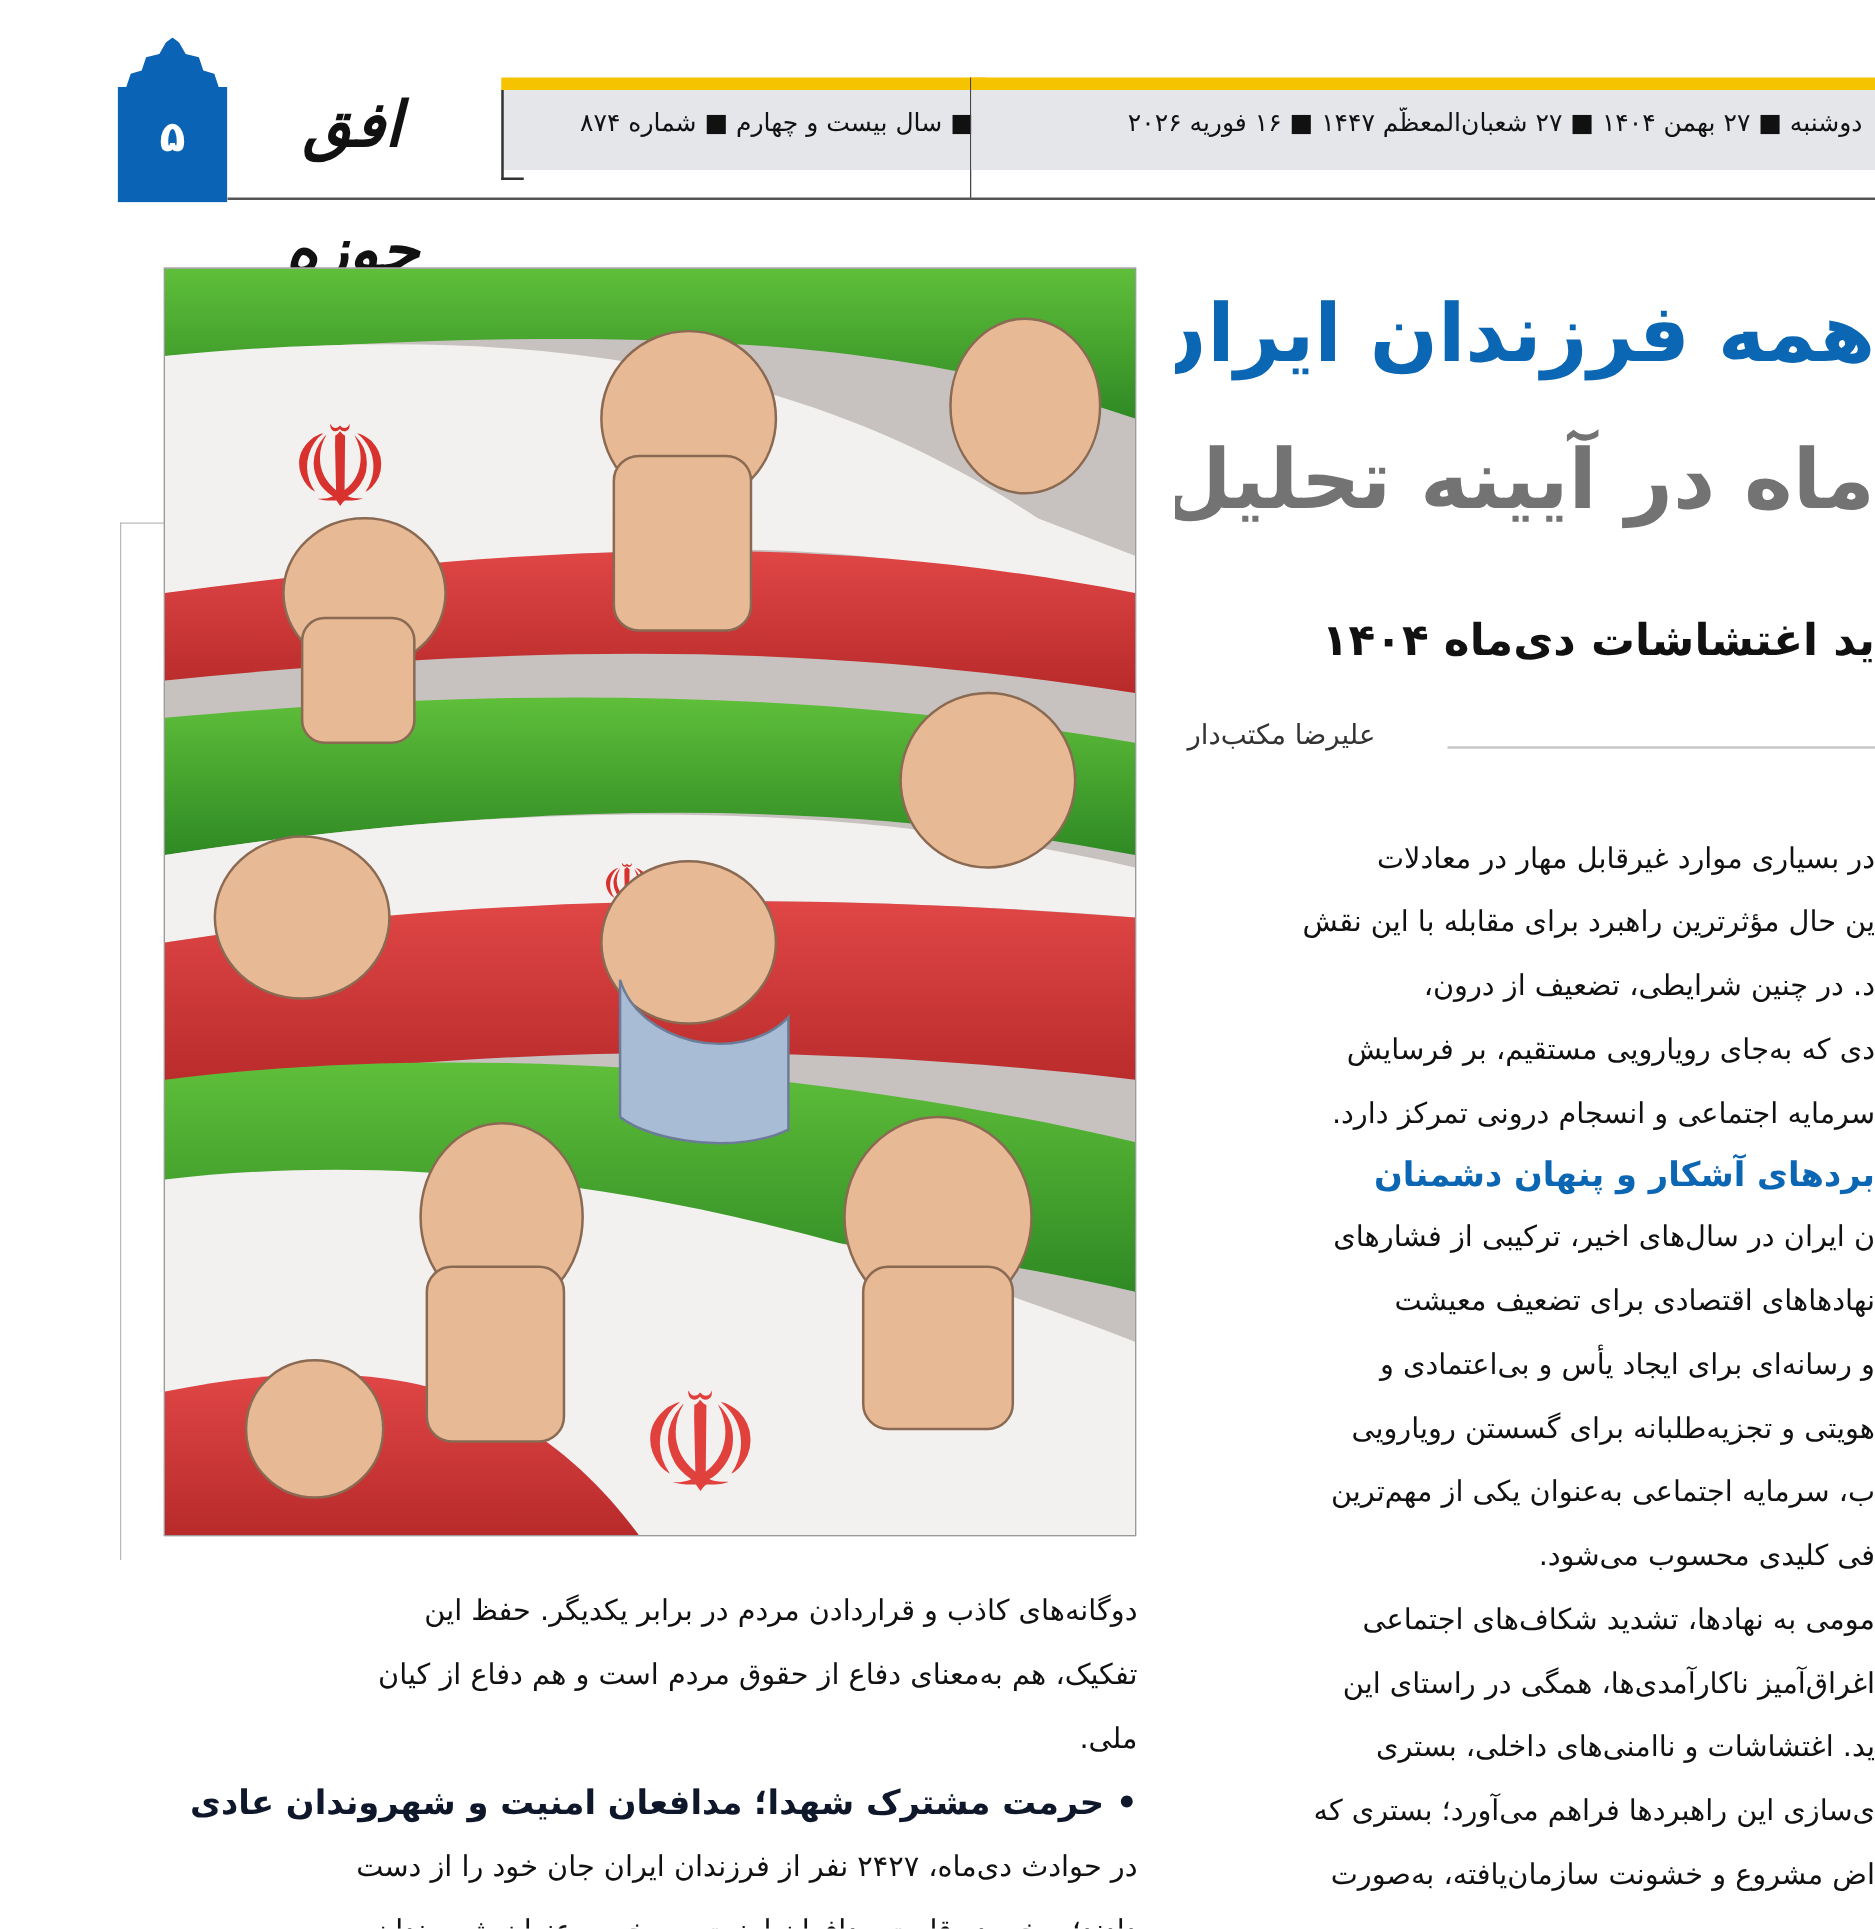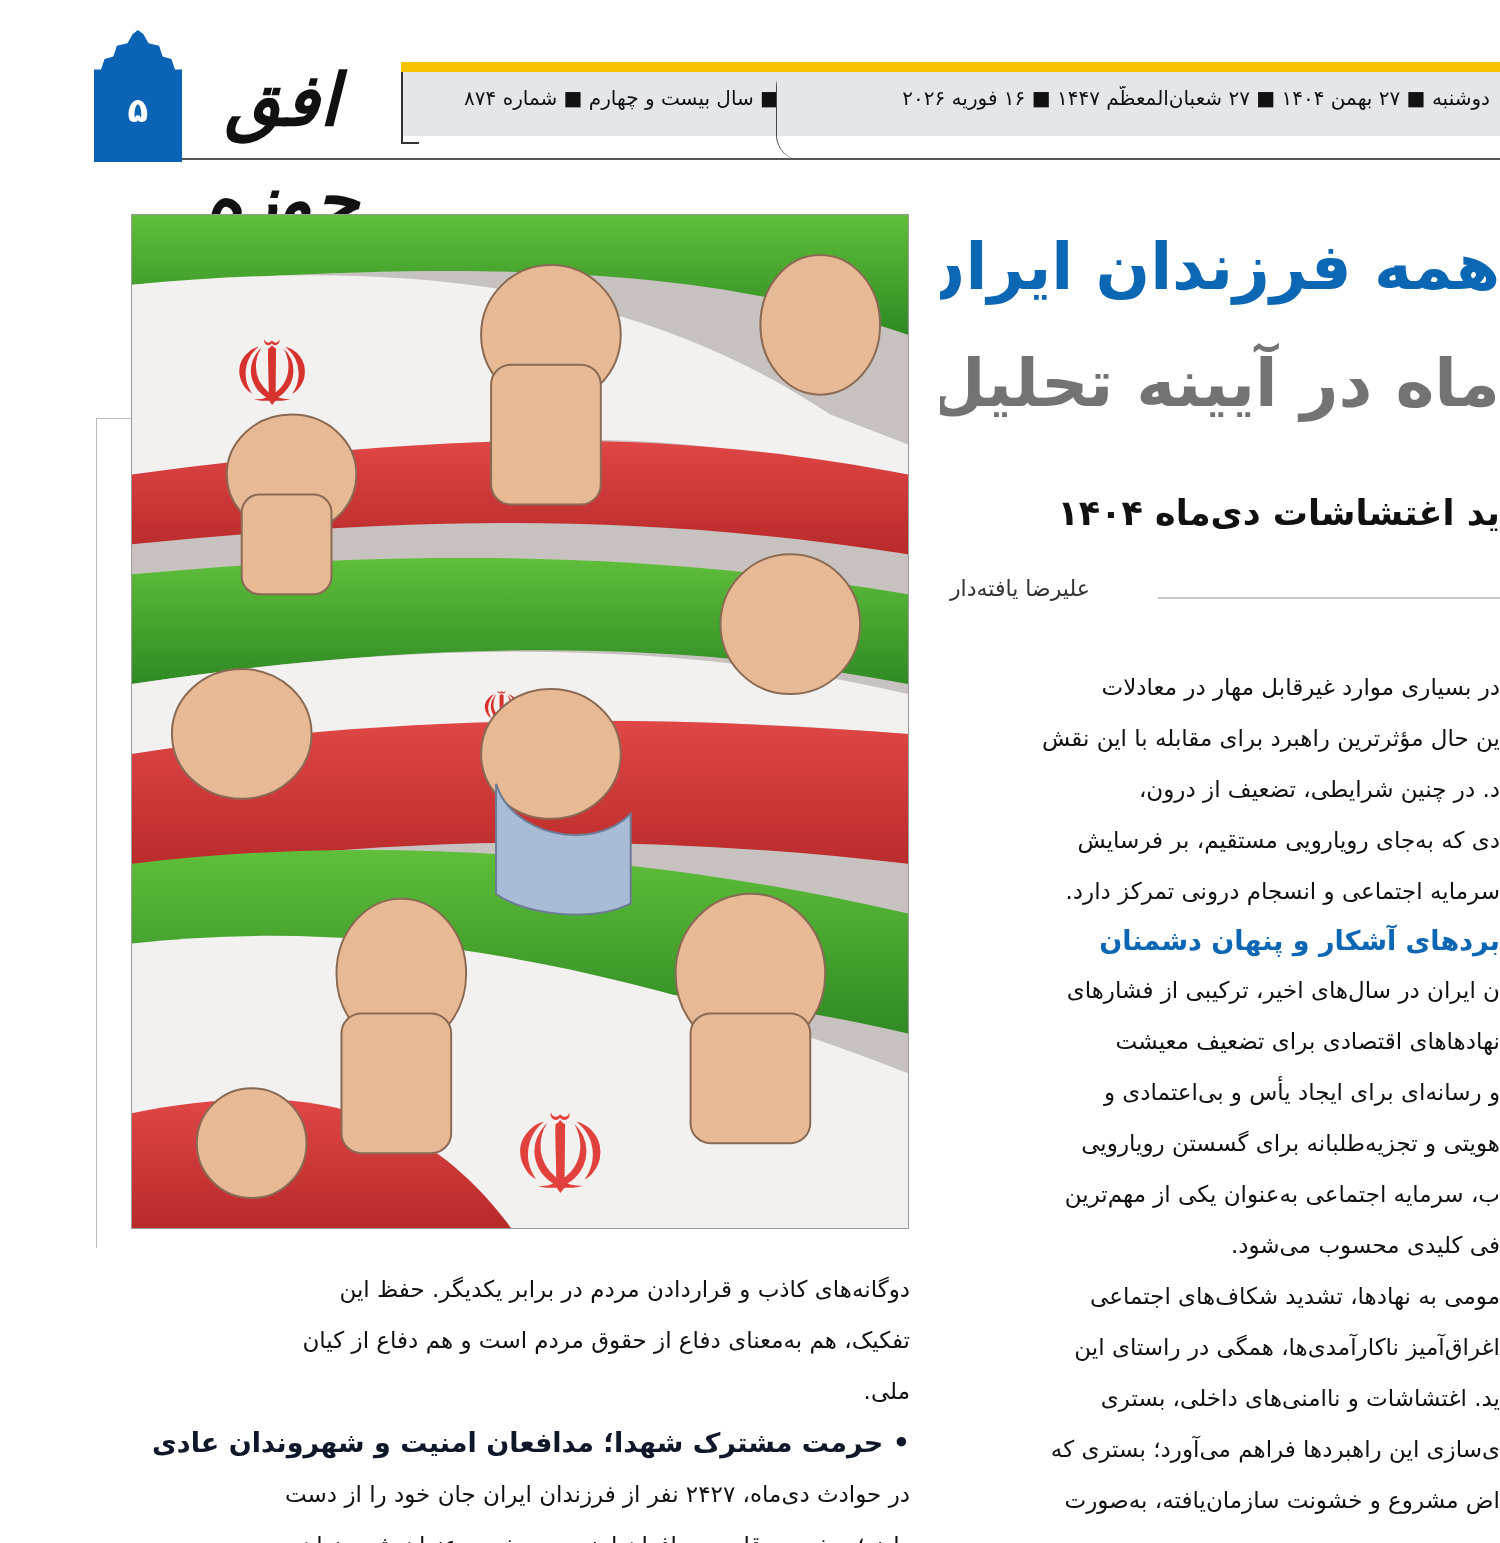--- a/index.html
+++ b/index.html
@@ -11,35 +11,35 @@
     position: absolute; left: 94px; top: 30px; width: 88px; height: 132px;
     background: #0a63b5;
     clip-path: polygon(0% 100%, 0% 30%, 8% 30%, 12% 22%, 22% 20%, 26% 12%, 38% 10%, 44% 3%, 50% 0%, 56% 3%, 62% 10%, 74% 12%, 78% 20%, 88% 22%, 92% 30%, 100% 30%, 100% 100%);
   }
   .page-num {
     position: absolute; left: 94px; top: 90px; width: 88px; text-align: center;
     color: #fff; font-size: 34px; font-weight: bold; font-family: "DejaVu Sans", sans-serif;
   }
   .logo {
     position: absolute; left: 182px; top: 50px; width: 200px; height: 110px;
-    font-family: "DejaVu Serif", serif; font-size: 72px; font-weight: bold; font-style: italic;
+    font-family: "DejaVu Serif", serif; font-size: 50px; font-weight: bold; font-style: italic;
     color: #111; direction: rtl; text-align: center; line-height: 100px; letter-spacing: -4px;
   }
   .mast-bottom-line { position: absolute; left: 182px; top: 158px; width: 1318px; height: 2px; background: #555; }
 
   .info-strip { position: absolute; top: 62px; height: 100px; }
   .info-strip .gold { position: absolute; left: 0; right: 0; top: 0; height: 10px; background: #f6c300; }
   .info-strip .gray { position: absolute; left: 0; right: 0; top: 10px; height: 64px; background: #e4e6e9; }
   .info-strip .txt {
     position: absolute; top: 24px; right: 10px; left: 10px; direction: rtl; text-align: right;
     font-size: 20px; color: #111; white-space: nowrap; overflow: hidden;
   }
   .strip-left { left: 388px; width: 388px; margin-left: 13px; }
   .strip-left .bracket { position: absolute; left: 0; top: 10px; width: 18px; height: 72px; border-left: 2px solid #333; border-bottom: 2px solid #333; }
-  .strip-right { left: 776px; width: 724px; border-left: 1px solid #444; height: 98px; border-radius: 25px; }
+  .strip-right { left: 776px; width: 724px; border-left: 1px solid #444; height: 98px; }
 
   
   .illus-frame { position: absolute; left: 96px; top: 418px; width: 36px; height: 830px; border-top: 1px solid #bbb; border-left: 1px solid #bbb; }
   .illustration {
     position: absolute; left: 131px; top: 214px; width: 778px; height: 1015px;
     border: 1px solid #9a9a9a; overflow: hidden; background: #c9c4c0;
   }
   .illustration svg { display: block; width: 100%; height: 100%; }
 
   
@@ -144,21 +144,21 @@
       <ellipse cx="120" cy="930" rx="55" ry="55"></ellipse>
     </g>
     <path d="M365 570 C380 620 460 640 500 600 L500 690 C460 710 390 700 365 680 Z" fill="#a8bcd6" stroke="#6c7c96" stroke-width="2"></path>
   </svg>
 </div>
 
 <div class="title-1">همه فرزندان ایران</div>
 <div class="title-2">ماه در آیینه تحلیل</div>
 <div class="subtitle">ید اغتشاشات دی‌ماه ۱۴۰۴</div>
 <div class="byline-line"></div>
-<div class="byline">علیرضا یافته‌دار</div>
+<div class="byline">علیرضا مکتب‌دار</div>
 
 <div class="col-right">
   <span class="line">در بسیاری موارد غیرقابل مهار در معادلات</span>
   <span class="line">ین حال مؤثرترین راهبرد برای مقابله با این نقش</span>
   <span class="line">د. در چنین شرایطی، تضعیف از درون،</span>
   <span class="line">دی که به‌جای رویارویی مستقیم، بر فرسایش</span>
   <span class="line">سرمایه اجتماعی و انسجام درونی تمرکز دارد.</span>
   <span class="sec-head">برد‌های آشکار و پنهان دشمنان</span>
   <span class="line">ن ایران در سال‌های اخیر، ترکیبی از فشارهای</span>
   <span class="line">نهادها‌های اقتصادی برای تضعیف معیشت</span>

